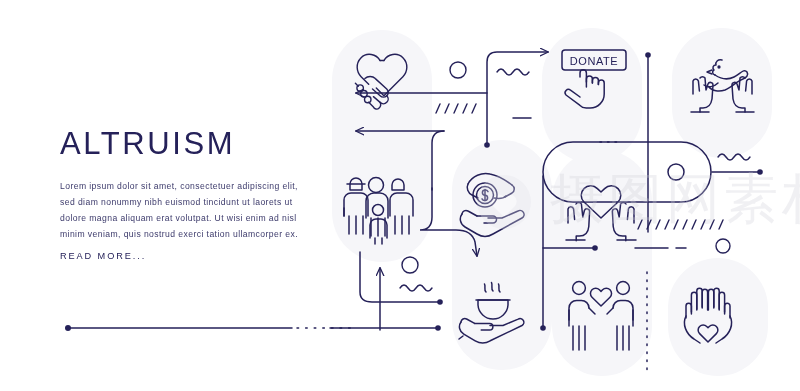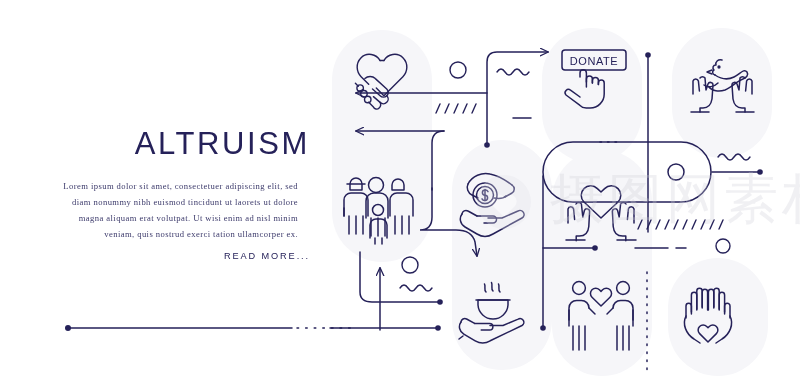--- a/index.html
+++ b/index.html
@@ -7,38 +7,37 @@
   body{
     width:800px;height:391px;
     background:#ffffff;
     font-family:"Liberation Sans", sans-serif;
     overflow:hidden;
     position:relative;
   }
   #banner{position:relative;width:800px;height:391px;}
 
   
-  #text-panel{position:absolute;left:60px;top:128px;width:250px;text-align:right;}
+  #text-panel{position:absolute;left:60px;top:128px;width:250px;}
   #page-title{
     font-size:31px;
     letter-spacing:2.6px;
     color:#252159;
     font-weight:400;
     margin:0 0 20px 0;
     line-height:1;
     white-space:nowrap;
   }
   #body-copy{
     font-size:8.6px;
     line-height:1.85;
     letter-spacing:0.42px;
     color:#3c3a6b;
     margin:0;
     width:238px;
-    font-family:Liberation Serif, serif;
   }
   #read-more{
     margin-top:8px;
     font-size:9.2px;
     letter-spacing:1.9px;
     color:#252159;
     cursor:pointer;
     display:inline-block;
   }
 

